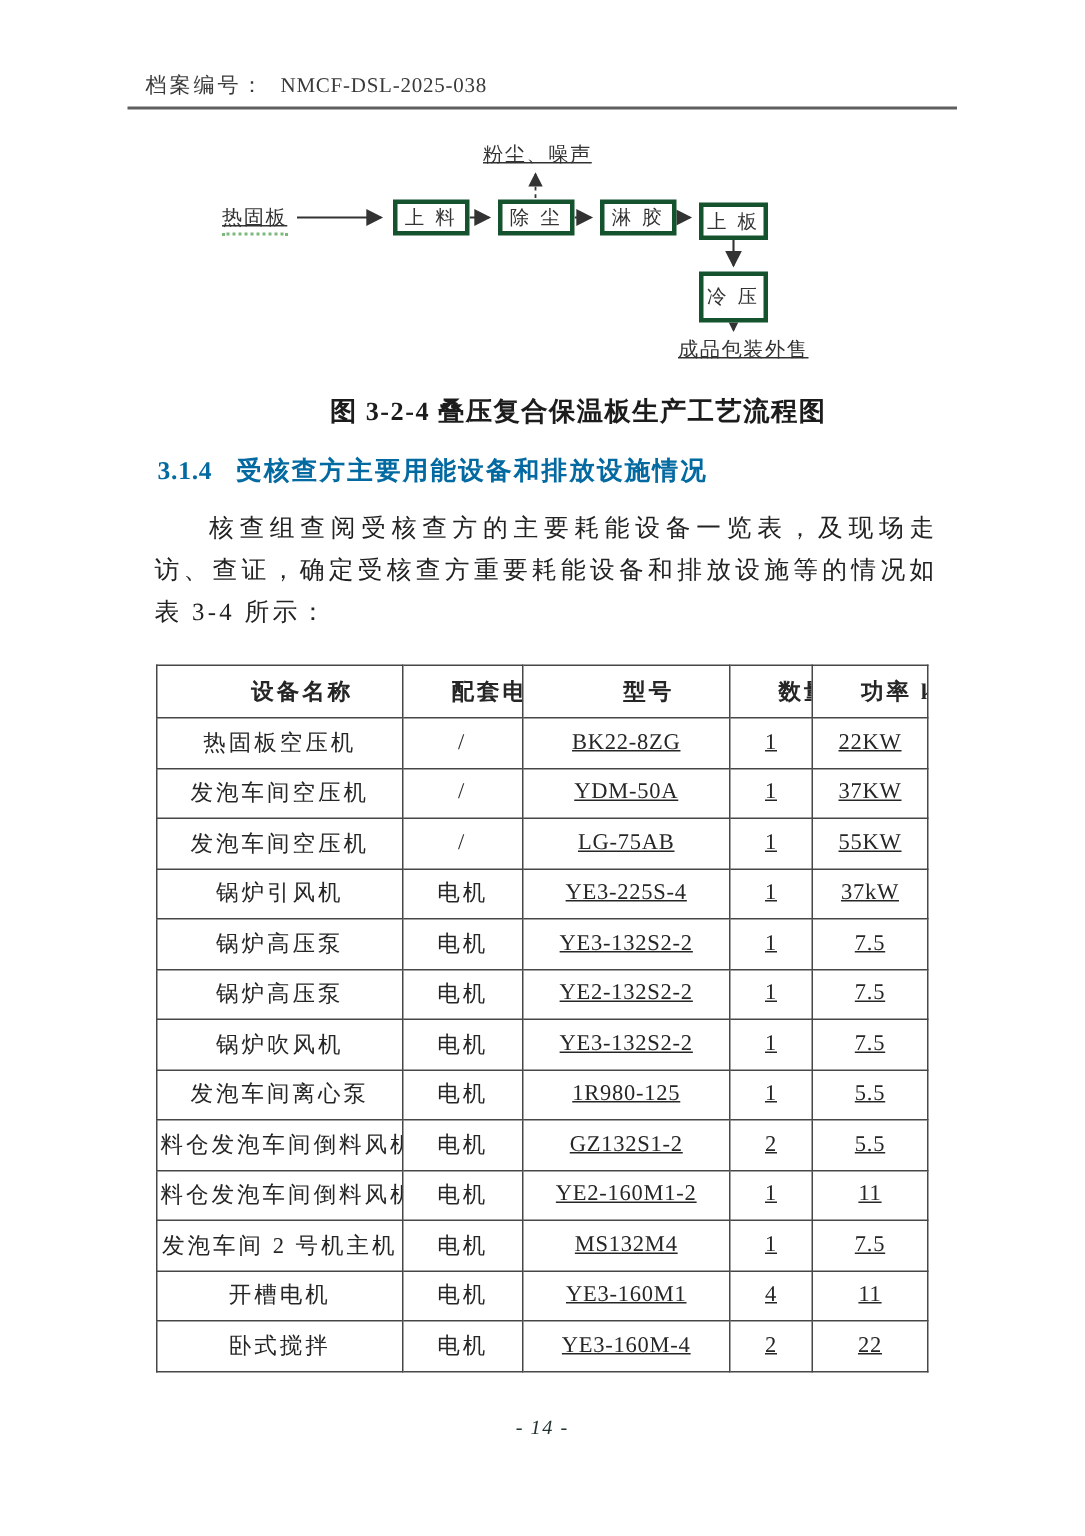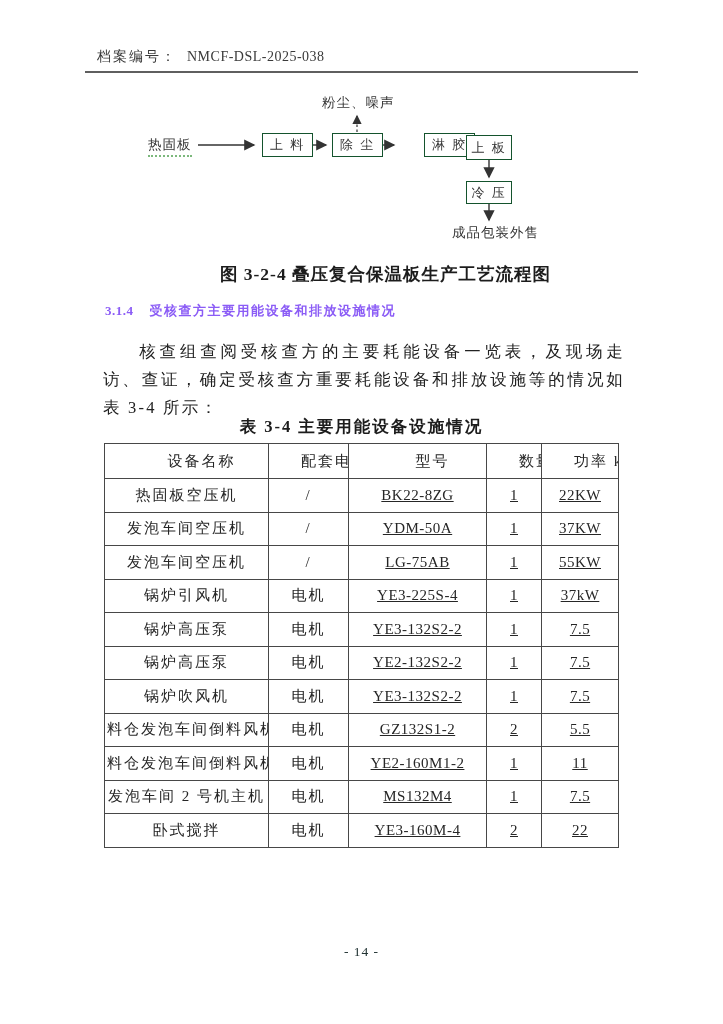--- a/index.html
+++ b/index.html
@@ -18,34 +18,34 @@
   .hdr .right { letter-spacing:0.5px; }
   .hdr .right .lbl { letter-spacing:2px; margin-right:10px; }
   .hdr-rule {
     position:absolute; top:71px; left:85px; width:553px; height:0;
     border-top:2px solid #5f5f5f;
   }
   
   .flow { position:absolute; top:90px; left:0; width:723px; height:160px; }
   .flow svg { position:absolute; top:0; left:0; }
   .fbox {
-    position:absolute; border:1px solid #14532d; background:#fff;
+    position:absolute; border:3px solid #14532d; background:#fff;
     font-size:13px; letter-spacing:2px; color:#333;
     display:flex; align-items:center; justify-content:center; text-align:center;
   }
-  .flabel { position:absolute; font-size:13.5px; color:#333; letter-spacing:1px; white-space:nowrap; }
+  .flabel { position:absolute; font-size:13.5px; color:#333; letter-spacing:1px; white-space:nowrap;text-decoration:underline; }
   .input-label { border-bottom:2px dotted #7cb87c; padding-bottom:1px; }
   
   .figcap {
     position:absolute; top:262px; left:0; width:723px; text-align:center;
     font-weight:bold; font-size:17.5px; letter-spacing:1px; color:#1c1c1c;padding-left:48px;
   }
   .sechead {
     position:absolute; top:302px; left:105px; font-weight:bold;
-    font-size:13px; color:#8b5cf6; letter-spacing:1.5px;
+    font-size:17px; color:#0369a1; letter-spacing:1.5px;
   }
   .sechead .num { letter-spacing:0.5px; margin-right:16px; }
   .para {
     position:absolute; top:338px; left:103px; width:522px;
     font-size:16.5px; line-height:28px; letter-spacing:2.2px;
     text-indent:2.2em; text-align:justify; color:#222;
   }
   .tbltitle {
     position:absolute; top:416px; left:0; width:723px; text-align:center;
     font-weight:bold; font-size:16.5px; letter-spacing:2px; color:#1c1c1c;
@@ -53,27 +53,27 @@
   
   table.equip {
     position:absolute; top:443px; left:104px; width:514px;
     border-collapse:collapse; table-layout:fixed;
     font-size:15px; color:#262626;
   }
   table.equip th, table.equip td {
     border:1px solid #474747; text-align:center; vertical-align:middle;
     height:33.5px; padding:0 2px; font-weight:normal; overflow:hidden; white-space:nowrap;
   }
-  table.equip th { font-weight:normal; letter-spacing:2px; height:35px;padding-left:32px; }
+  table.equip th { font-weight:bold; letter-spacing:2px; height:35px;padding-left:32px; }
   table.equip td.c0, table.equip td.c1 { letter-spacing:2px; }
   table.equip td.c2, table.equip td.c3, table.equip td.c4 { letter-spacing:0.5px;text-decoration:underline; }
   
   .pageno {
     position:absolute; top:944px; left:0; width:723px; text-align:center;
-    font-size:13.5px; color:#233; letter-spacing:1px;
+    font-size:13.5px; color:#233; letter-spacing:1px;font-style:italic;
   }
 </style>
 </head>
 <body>
 
 <div class="page">
 
   <div class="hdr">
     <span class="right">
       <span class="lbl">档案编号：</span><span>NMCF-DSL-2025-038</span>
@@ -93,35 +93,34 @@
       <line x1="383" y1="55" x2="394" y2="55" stroke="#333" stroke-width="1.4" marker-end="url(#ah)"></line>
       <line x1="451" y1="55" x2="460" y2="55" stroke="#333" stroke-width="1.4" marker-end="url(#ah)"></line>
       <line x1="357" y1="42" x2="357" y2="26" stroke="#333" stroke-width="1.2" stroke-dasharray="2.5,2.5" marker-end="url(#ah)"></line>
       <line x1="489" y1="70" x2="489" y2="87" stroke="#333" stroke-width="1.4" marker-end="url(#ah)"></line>
       <line x1="489" y1="114" x2="489" y2="130" stroke="#333" stroke-width="1.4" marker-end="url(#ah)"></line>
     </svg>
     <span class="flabel" style="left:322px; top:4px;">粉尘、噪声</span>
     <span class="flabel input-label" style="left:148px; top:46px;">热固板</span>
     <div class="fbox" style="left:262px; top:43px; width:51px; height:24px;">上 料</div>
     <div class="fbox" style="left:332px; top:43px; width:51px; height:24px;">除 尘</div>
-    <div class="fbox" style="left:400px; top:43px; width:51px; height:24px;margin-left:24px;">淋 胶</div>
+    <div class="fbox" style="left:400px; top:43px; width:51px; height:24px;">淋 胶</div>
     <div class="fbox" style="left:466px; top:45px; width:46px; height:25px;text-align:center;">上 板</div>
-    <div class="fbox" style="left:466px; top:91px; width:46px; height:23px;">冷 压</div>
+    <div class="fbox" style="left:466px; top:91px; width:46px; height:34px;">冷 压</div>
     <span class="flabel" style="left:452px; top:134px;">成品包装外售</span>
   </div>
 
   <div class="figcap">图 3-2-4 叠压复合保温板生产工艺流程图</div>
 
   <div class="sechead">
     <span class="num">3.1.4</span><span>受核查方主要用能设备和排放设施情况</span>
   </div>
 
   <div class="para">核查组查阅受核查方的主要耗能设备一览表，及现场走访、查证，确定受核查方重要耗能设备和排放设施等的情况如表 3-4 所示：</div>
 
-  <div class="tbltitle">表 3-4  主要用能设备设施情况</div>
 
   <table class="equip">
     <colgroup>
       <col style="width:164px">
         <col style="width:80px">
         <col style="width:138px">
         <col style="width:55px">
         <col style="width:77px">
     </colgroup>
     <tbody>
@@ -175,20 +174,27 @@
       <td class="c4">7.5</td>
     </tr>
     <tr>
       <td class="c0">锅炉吹风机</td>
       <td class="c1">电机</td>
       <td class="c2">YE3-132S2-2</td>
       <td class="c3">1</td>
       <td class="c4">7.5</td>
     </tr>
     <tr>
+      <td class="c0">发泡车间离心泵</td>
+      <td class="c1">电机</td>
+      <td class="c2">1R980-125</td>
+      <td class="c3">1</td>
+      <td class="c4">5.5</td>
+    </tr>
+    <tr>
       <td class="c0">料仓发泡车间倒料风机</td>
       <td class="c1">电机</td>
       <td class="c2">GZ132S1-2</td>
       <td class="c3">2</td>
       <td class="c4">5.5</td>
     </tr>
     <tr>
       <td class="c0">料仓发泡车间倒料风机</td>
       <td class="c1">电机</td>
       <td class="c2">YE2-160M1-2</td>
@@ -196,20 +202,27 @@
       <td class="c4">11</td>
     </tr>
     <tr>
       <td class="c0">发泡车间 2 号机主机</td>
       <td class="c1">电机</td>
       <td class="c2">MS132M4</td>
       <td class="c3">1</td>
       <td class="c4">7.5</td>
     </tr>
     <tr>
+      <td class="c0">开槽电机</td>
+      <td class="c1">电机</td>
+      <td class="c2">YE3-160M1</td>
+      <td class="c3">4</td>
+      <td class="c4">11</td>
+    </tr>
+    <tr>
       <td class="c0">卧式搅拌</td>
       <td class="c1">电机</td>
       <td class="c2">YE3-160M-4</td>
       <td class="c3">2</td>
       <td class="c4">22</td>
     </tr>
   </tbody>
     </table>
 
   <div class="pageno">- 14 -</div>

